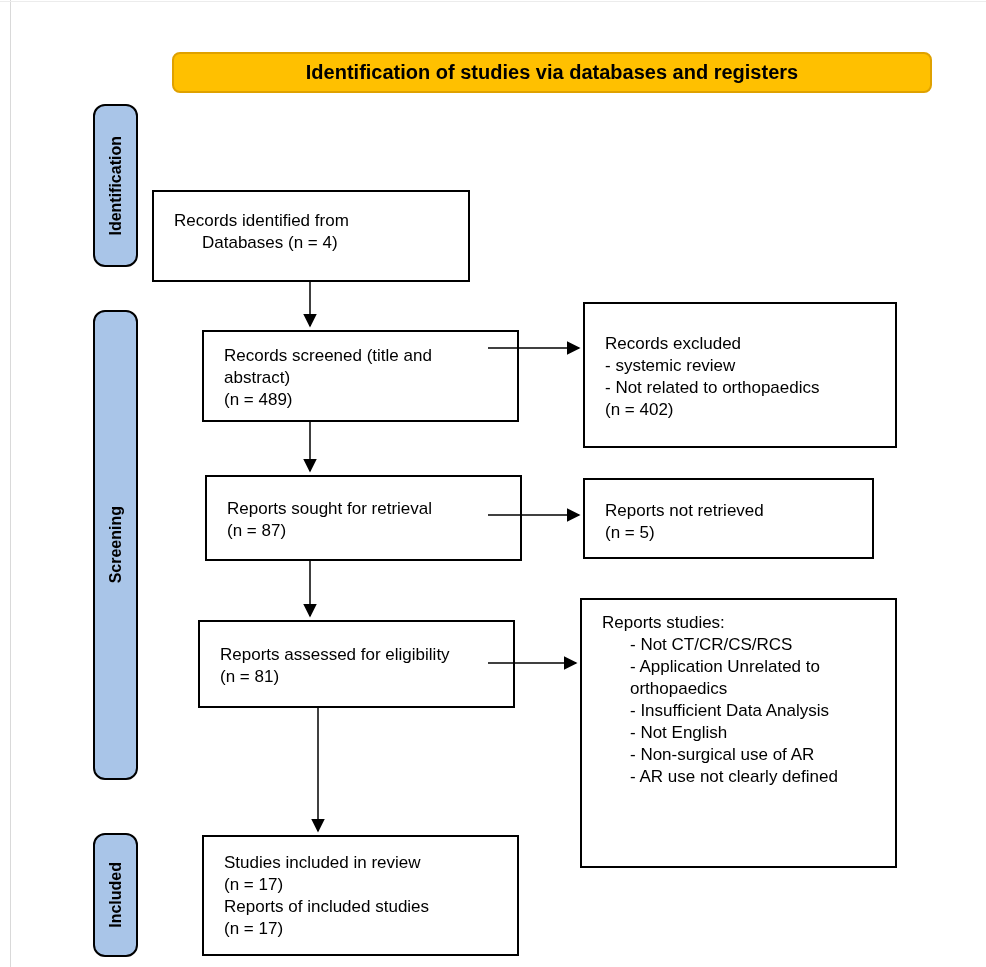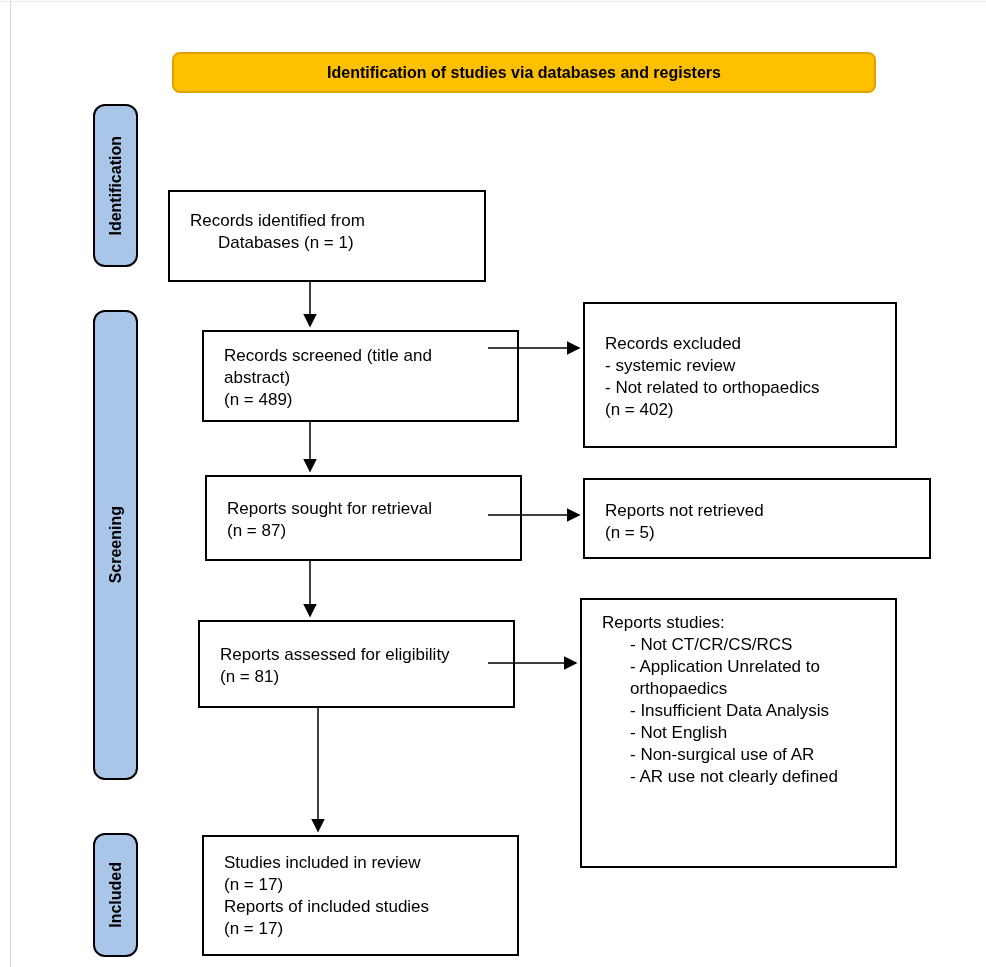--- a/index.html
+++ b/index.html
@@ -8,24 +8,24 @@
     background:#ffffff;
     font-family:"Liberation Sans", sans-serif;
     color:#000;
     position:relative;
     overflow:hidden;
   }
   .frame-left { position:absolute; left:10px; top:0; width:1px; height:967px; background:#d9d9d9; }
   .frame-top  { position:absolute; left:0; top:1px; width:986px; height:1px; background:#ececec; }
 
   .banner {
-    position:absolute; left:172px; top:52px; width:704px; height:41px;
+    position:absolute; left:172px; top:52px; width:760px; height:41px;
     background:#FFC000; border:2px solid #DFA100; border-radius:8px;
     display:flex; align-items:center; justify-content:center;
-    font-weight:bold; font-size:16px;
+    font-weight:bold; font-size:20px;
   }
 
   .stage {
     position:absolute; left:93px; width:45px;
     background:#A9C5E8; border:2px solid #000; border-radius:12px;
     display:flex; align-items:center; justify-content:center;
   }
   .stage span {
     writing-mode:vertical-rl; transform:rotate(180deg);
     font-weight:bold; font-size:16px; white-space:nowrap;
@@ -34,28 +34,28 @@
   .stage-screening      { top:310px; height:470px; }
   .stage-included       { top:833px; height:124px; }
 
   .box {
     position:absolute; background:#fff; border:2px solid #000;
     font-size:17px; line-height:22px; padding:14px 10px 8px 20px;
   }
   .line { min-height:22px; }
   .line.indent { padding-left:28px; }
 
-  .b-identified    { left:152px; top:190px; width:318px; height:92px;  padding-top:18px;margin-left:16px; }
+  .b-identified    { left:152px; top:190px; width:318px; height:92px;  padding-top:18px; }
   .b-screened      { left:170px; top:330px; width:317px; height:92px;  padding-top:13px;margin-left:32px; }
   .b-sought        { left:170px; top:475px; width:317px; height:86px;  padding-top:21px;margin-left:35px; }
   .b-assessed      { left:170px; top:620px; width:317px; height:88px;  padding-top:22px;margin-left:28px; }
   .b-included      { left:170px; top:835px; width:317px; height:121px; padding-top:15px;margin-left:32px; }
 
   .b-rec-excluded  { left:583px; top:302px; width:314px; height:146px; padding-top:29px; }
-  .b-not-retrieved { left:583px; top:478px; width:348px; height:81px;  padding-top:20px; }
+  .b-not-retrieved { left:583px; top:478px; width:291px; height:81px;  padding-top:20px; }
   .b-rep-excluded  { left:580px; top:598px; width:317px; height:270px; padding-top:12px; }
 
   .arrows { position:absolute; left:0; top:0; width:986px; height:967px; pointer-events:none; }
 </style>
 </head>
 <body>
 
 <div class="frame-left"></div>
 <div class="frame-top"></div>
 
@@ -68,21 +68,21 @@
 </div>
 <div class="stage stage-screening">
   <span>Screening</span>
 </div>
 <div class="stage stage-included">
   <span>Included</span>
 </div>
 
 <div class="box b-identified">
   <div class="line">Records identified from</div>
-  <div class="line indent">Databases (n = 1)</div>
+  <div class="line indent">Databases (n = 4)</div>
 </div>
 
 <div class="box b-screened">
   <div class="line">Records screened (title and</div>
   <div class="line">abstract)</div>
   <div class="line">(n = 489)</div>
 </div>
 
 <div class="box b-rec-excluded">
   <div class="line">Records excluded</div>

